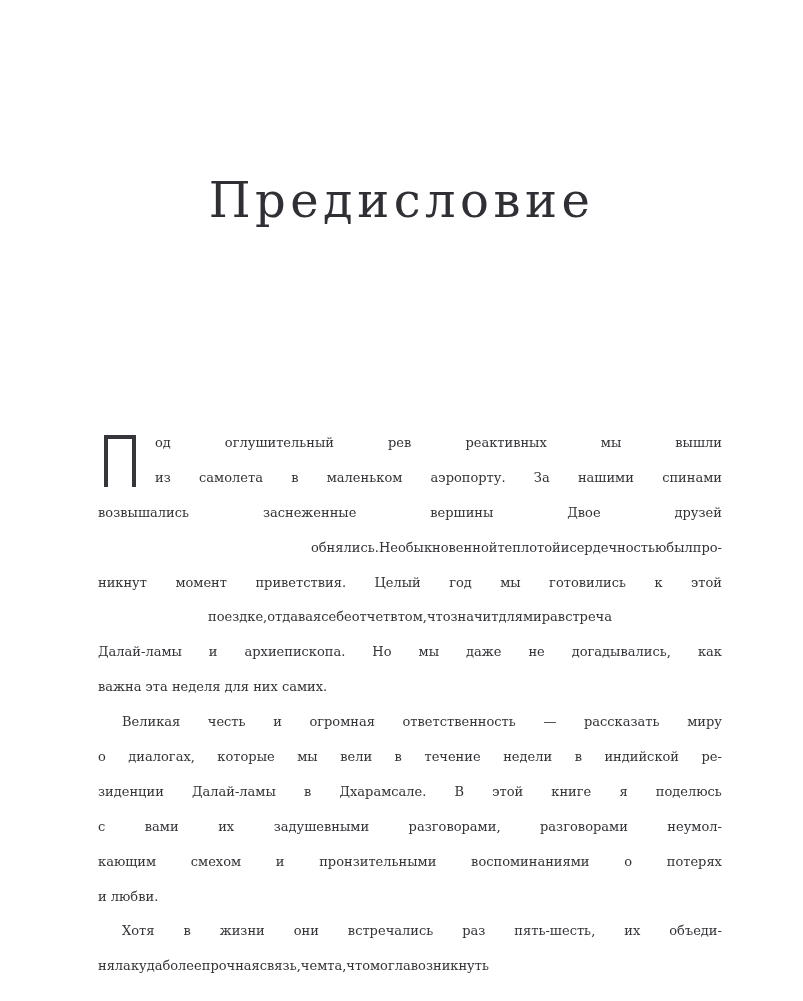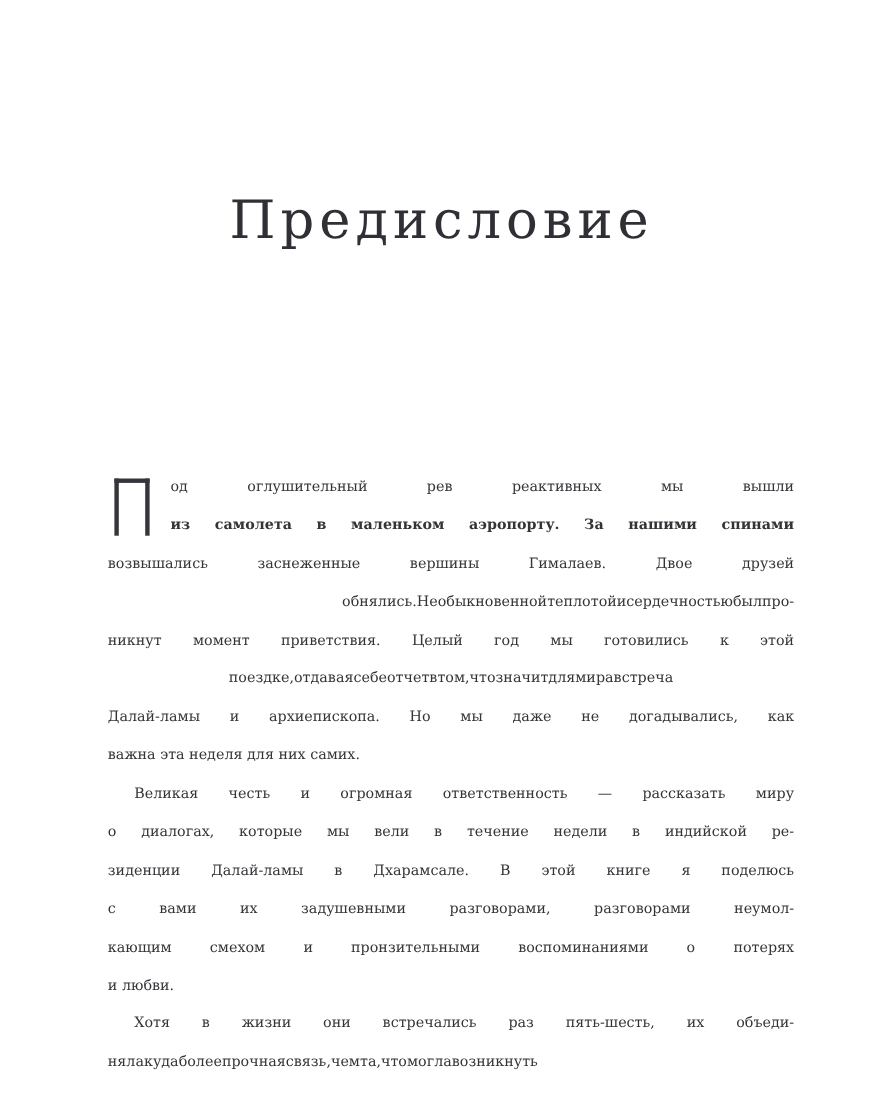--- a/index.html
+++ b/index.html
@@ -89,35 +89,34 @@
 
     <div class="para">
       <span class="line dropcap-line" style="display: flex; justify-content: space-between;">
           <span>од</span>
           <span>оглушительный</span>
           <span>рев</span>
           <span>реактивных</span>
           <span>мы</span>
           <span>вышли</span>
         </span>
-      <span class="line dropcap-line" style="display: flex; justify-content: space-between; font-weight: bold;">
+      <span class="line dropcap-line" style="display: flex; justify-content: space-between;">
           <span>из</span>
           <span>самолета</span>
           <span>в</span>
           <span>маленьком</span>
           <span>аэропорту.</span>
           <span>За</span>
           <span>нашими</span>
           <span>спинами</span>
         </span>
       <span class="line" style="display: flex; justify-content: space-between;">
           <span>возвышались</span>
           <span>заснеженные</span>
           <span>вершины</span>
-          <span>Гималаев.</span>
           <span>Двое</span>
           <span>друзей</span>
         </span>
       <span class="line" style="display: flex; justify-content: flex-end;">
           <span>обнялись.</span>
           <span>Необыкновенной</span>
           <span>теплотой</span>
           <span>и</span>
           <span>сердечностью</span>
           <span>был</span>

